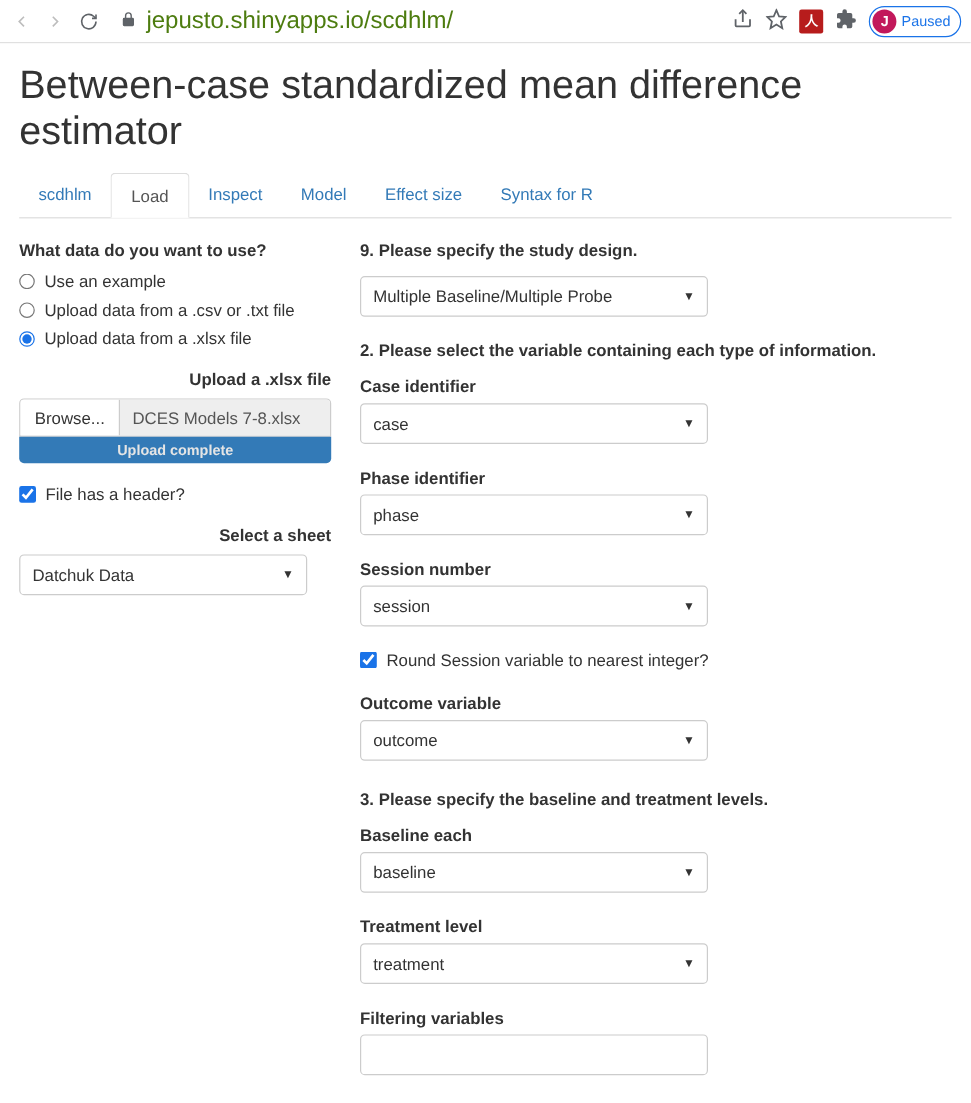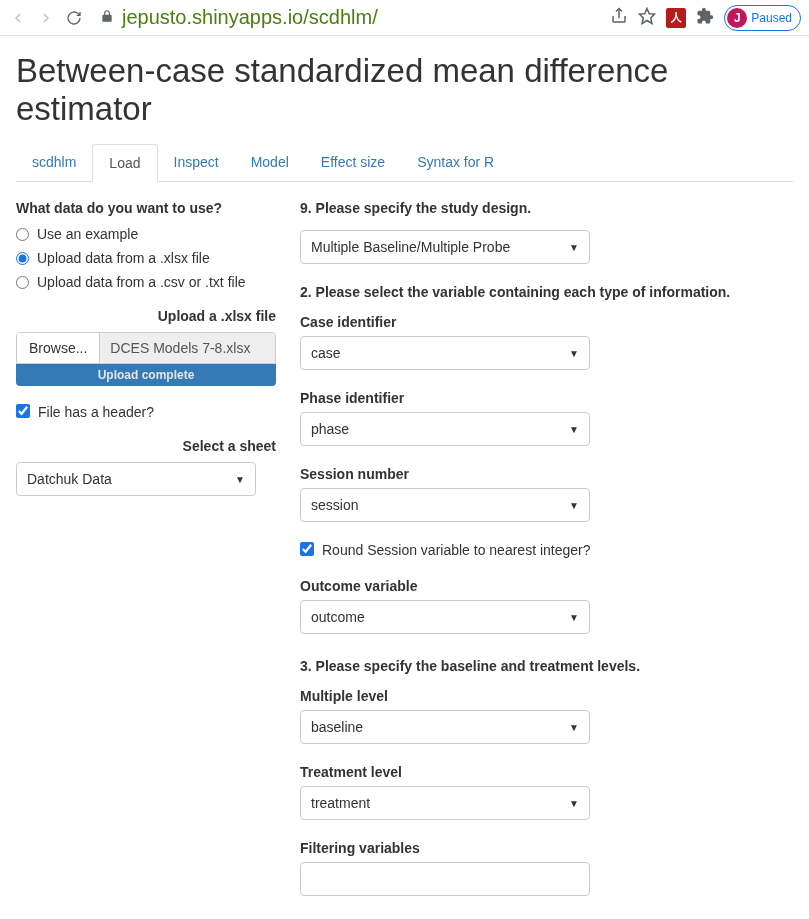--- a/index.html
+++ b/index.html
@@ -24,21 +24,21 @@
 .sidebar { width: 260px; flex-shrink: 0; }
 .main { flex: 1; }
 .question { font-weight: bold; font-size: 14px; margin-bottom: 10px; }
 .radio-row { display: flex; align-items: center; gap: 8px; margin-bottom: 8px; font-size: 14px; color: #333; }
 .radio-row input[type="radio"] { accent-color: #1a73e8; }
 .section-label { font-weight: bold; font-size: 14px; margin: 18px 0 8px; text-align: right; }
 .file-input-row { display: flex; border: 1px solid #ccc; border-radius: 4px 4px 0 0; overflow: hidden; }
 .browse-btn { padding: 7px 12px; background: #fff; border-right: 1px solid #ccc; font-size: 14px; cursor: pointer; }
 .file-name { flex: 1; padding: 7px 10px; background: #eee; color: #555; font-size: 14px; white-space: nowrap; overflow: hidden; }
 .upload-progress { background: #337ab7; color: #e5e5e5; text-align: center; font-size: 12px; font-weight: bold; padding: 4px; border-radius: 0 0 4px 4px; }
-.checkbox-row { display: flex; align-items: flex-start; gap: 8px; margin: 18px 0 8px; font-size: 14px; }
+.checkbox-row { display: flex; align-items: center; gap: 8px; margin: 18px 0 8px; font-size: 14px; }
 .checkbox-row input[type="checkbox"] { accent-color: #1a73e8; width: 14px; height: 14px; }
 .select { width: 240px; padding: 8px 10px; border: 1px solid #ccc; border-radius: 4px; background: #fff; font-size: 14px; color: #333; display: flex; justify-content: space-between; align-items: center; cursor: pointer; }
 .select.wide { width: 290px; }
 .caret { font-size: 10px; color: #333; }
 .field-block { margin-bottom: 20px; }
 .field-label { font-weight: bold; font-size: 14px; margin-bottom: 6px; }
 .step-heading { font-weight: bold; font-size: 14px; margin: 0 0 14px; }
 .input-empty { width: 290px; height: 34px; border: 1px solid #ccc; border-radius: 4px; }
 </style>
 </head>
@@ -102,26 +102,26 @@
   </div>
 
   <div class="layout">
     <div class="sidebar">
       <div class="question">What data do you want to use?</div>
       <label class="radio-row">
           <input type="radio" name="src" style="">
           <span>Use an example</span>
         </label>
       <label class="radio-row">
+          <input type="radio" name="src" style="">
+          <span>Upload data from a .csv or .txt file</span>
+        </label>
+      <label class="radio-row">
           <input type="radio" name="src" checked="" style="">
           <span>Upload data from a .xlsx file</span>
-        </label>
-      <label class="radio-row">
-          <input type="radio" name="src" style="">
-          <span>Upload data from a .csv or .txt file</span>
         </label>
 
       <div class="section-label">Upload a .xlsx file</div>
       <div class="file-input-row">
         <div class="browse-btn">Browse...</div>
         <div class="file-name">DCES Models 7-8.xlsx</div>
       </div>
       <div class="upload-progress">Upload complete</div>
 
       <label class="checkbox-row">
@@ -180,21 +180,21 @@
         <div class="field-label">Outcome variable</div>
         <div class="select wide">
           <span>outcome</span>
           <span class="caret">▼</span>
         </div>
       </div>
 
       <div class="step-heading" style="margin-top:24px;">3. Please specify the baseline and treatment levels.</div>
 
       <div class="field-block">
-        <div class="field-label">Multiple level</div>
+        <div class="field-label">Baseline each</div>
         <div class="select wide">
           <span>baseline</span>
           <span class="caret">▼</span>
         </div>
       </div>
 
       <div class="field-block">
         <div class="field-label">Treatment level</div>
         <div class="select wide">
           <span>treatment</span>

